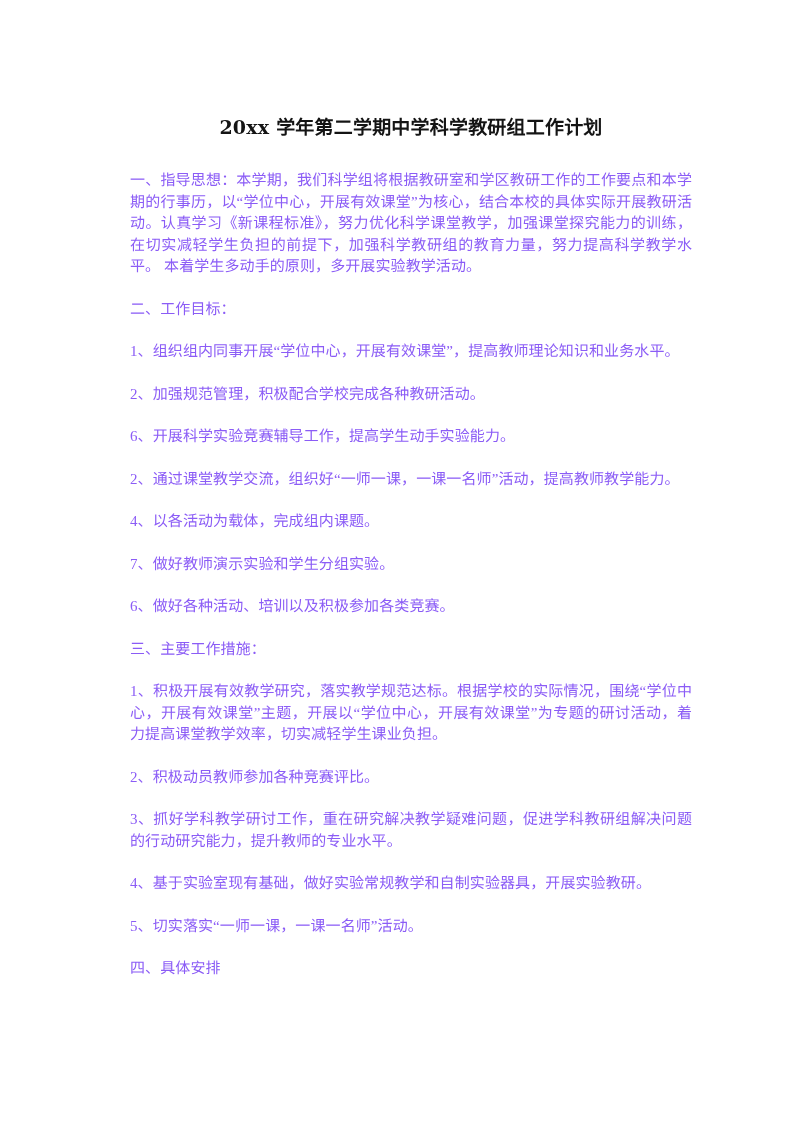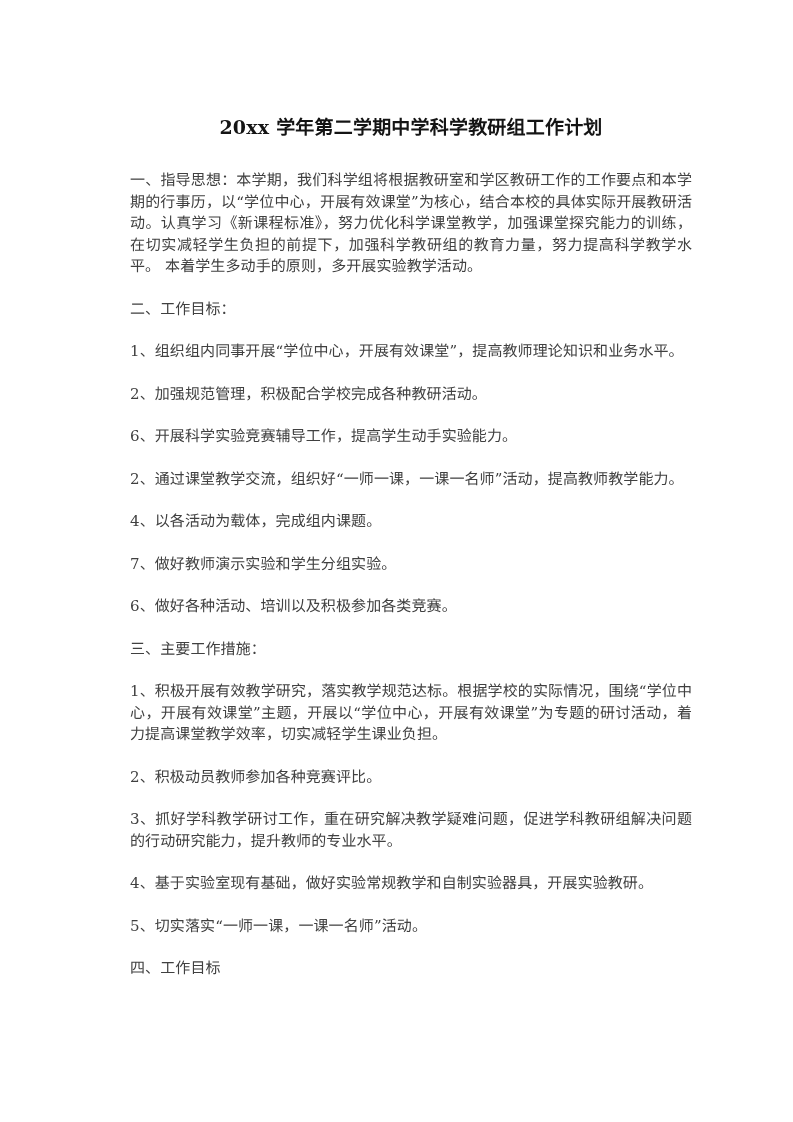--- a/index.html
+++ b/index.html
@@ -50,23 +50,24 @@
     margin-top: 30px;
   }
 
   p.para {
     margin: 0 0 21px 0;
     padding: 0;
     font-size: 15px;
     line-height: 21.5px;
     text-align: justify;
     text-justify: inter-ideograph;
-    color: #404040;
+    color: #8b5cf6;
     letter-spacing: 0.1px;
     word-break: break-all;
+    font-family: Liberation Serif, serif;
   }
 
   p.para:last-child {
     margin-bottom: 0;
   }
 </style>
 </head>
 <body>
 
 <div class="page">
@@ -83,17 +84,17 @@
         <p class="para">2、通过课堂教学交流，组织好“一师一课，一课一名师”活动，提高教师教学能力。</p>
         <p class="para">4、以各活动为载体，完成组内课题。</p>
         <p class="para">7、做好教师演示实验和学生分组实验。</p>
         <p class="para">6、做好各种活动、培训以及积极参加各类竞赛。</p>
         <p class="para">三、主要工作措施：</p>
         <p class="para">1、积极开展有效教学研究，落实教学规范达标。根据学校的实际情况，围绕“学位中心，开展有效课堂”主题，开展以“学位中心，开展有效课堂”为专题的研讨活动，着力提高课堂教学效率，切实减轻学生课业负担。</p>
         <p class="para">2、积极动员教师参加各种竞赛评比。</p>
         <p class="para">3、抓好学科教学研讨工作，重在研究解决教学疑难问题，促进学科教研组解决问题的行动研究能力，提升教师的专业水平。</p>
         <p class="para">4、基于实验室现有基础，做好实验常规教学和自制实验器具，开展实验教研。</p>
         <p class="para">5、切实落实“一师一课，一课一名师”活动。</p>
-        <p class="para">四、工作目标</p>
+        <p class="para">四、具体安排</p>
       </div>
 
   </div>
 </div>
 
 </body></html>

